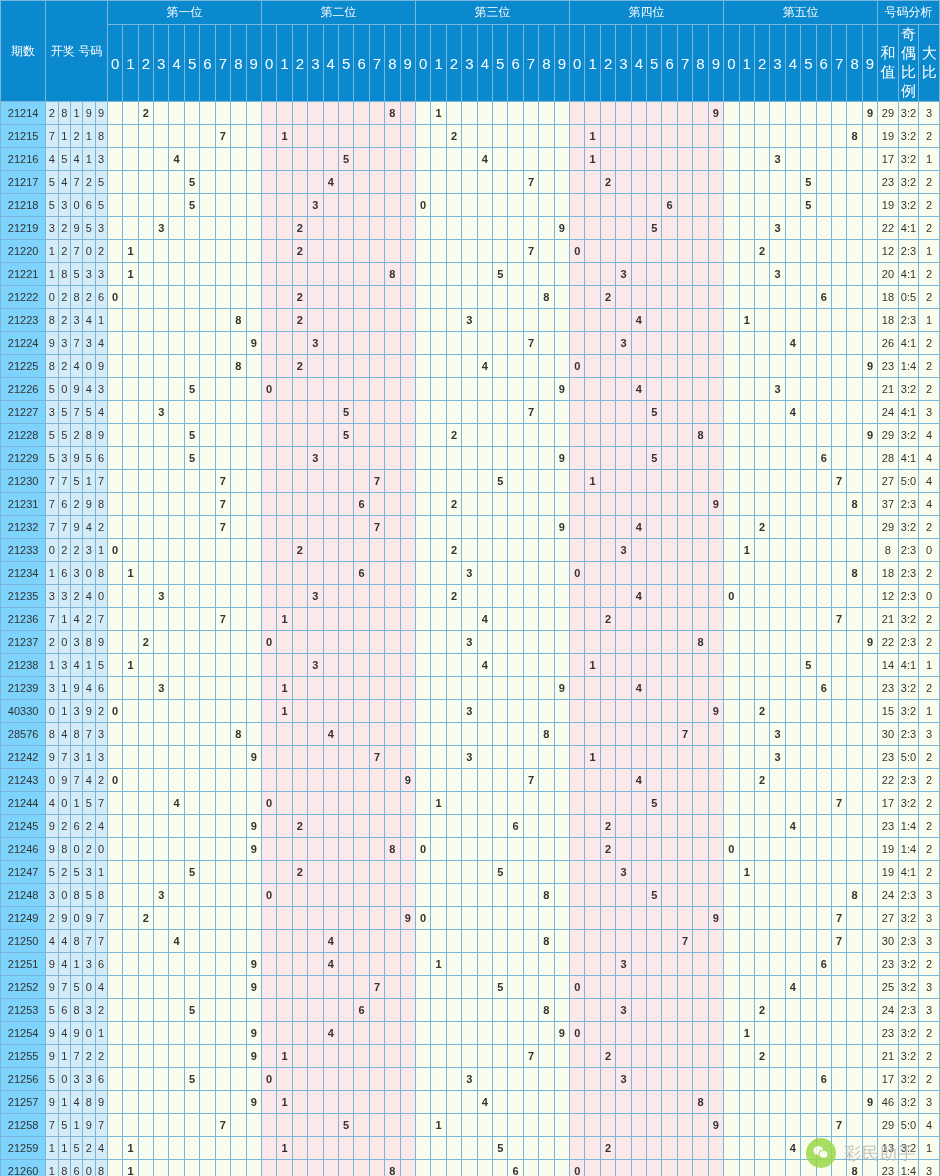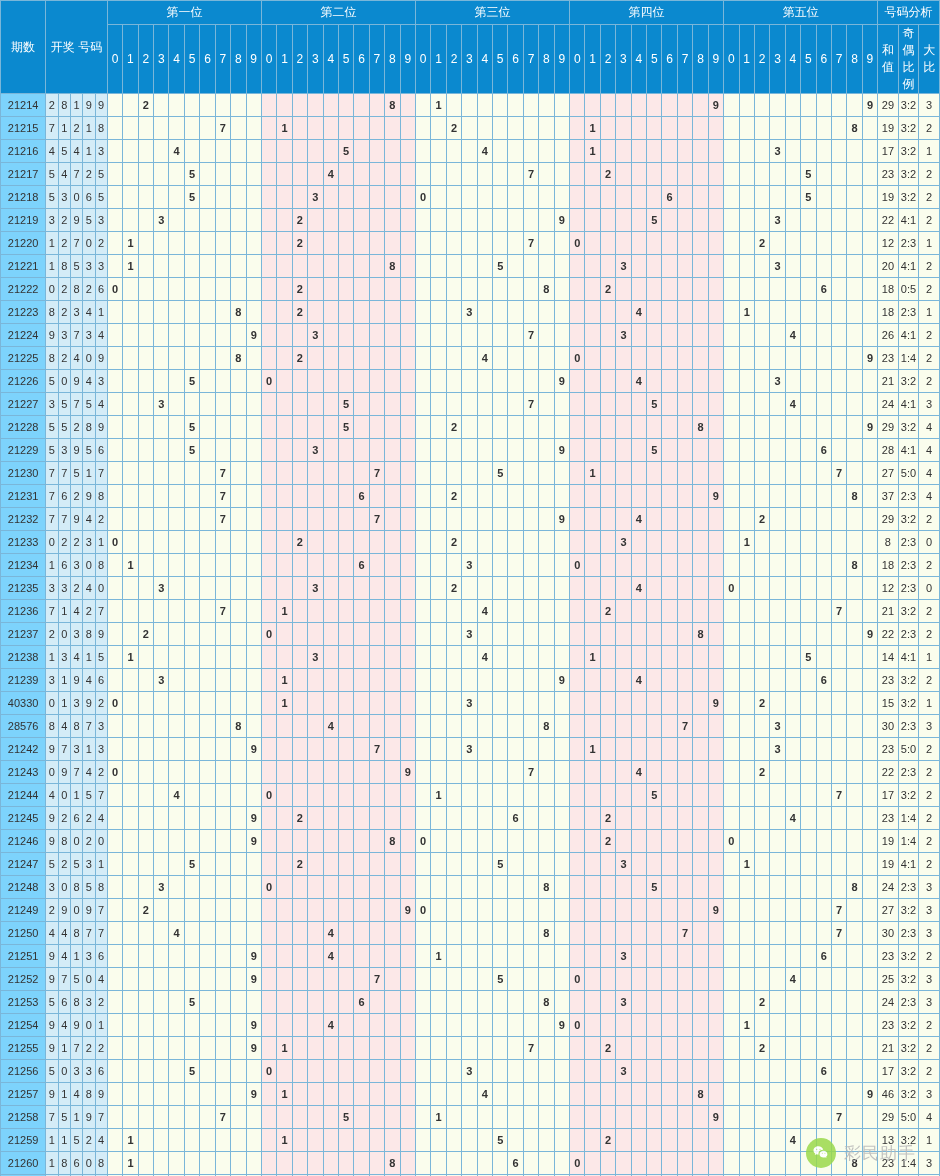--- a/index.html
+++ b/index.html
@@ -1,21 +1,21 @@
 <!DOCTYPE html>
 <html><head>
 <meta charset="utf-8">
 <style>
 *{margin:0;padding:0;box-sizing:border-box}
 body{font-family:Arial,"Microsoft YaHei",sans-serif;font-size:11px;background:#fff;width:940px;overflow:hidden}
 table{border-collapse:collapse;width:100%}
 th,td{border:1px solid #7ab6d9;text-align:center;vertical-align:middle;height:23px;padding:0}
 thead th{background:#0b89cf;color:#fff;font-weight:normal;font-size:12px}
 thead tr:first-child th{height:24px}
-thead tr:nth-child(2) th{height:24px;font-size:12px}
+thead tr:nth-child(2) th{height:24px;font-size:15px}
 .col-period{width:44px}
 .col-code{width:12px}
 .col-pos{width:15px}
 .col-stat{width:20px}
 tbody td{background:#fafded}
 tbody td.period{background:#7dd3fc;color:#333;font-size:11px}
 tbody td.code{background:#d4ecf7;color:#333}
 tbody td.pos2{background:#fce8e8}
 tbody td.hit{color:#333;font-weight:bold}
 tbody td.stat{background:#fafded;color:#333}

